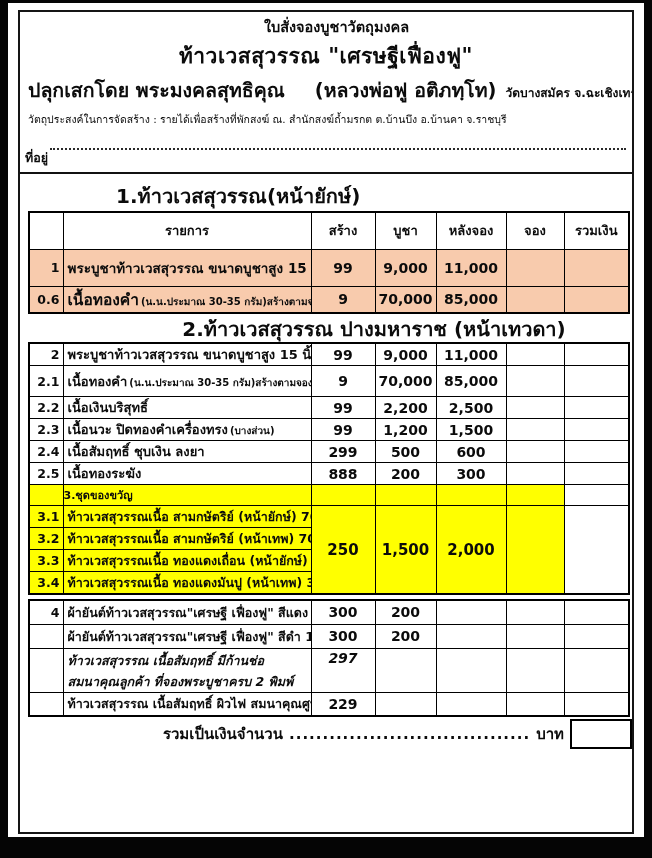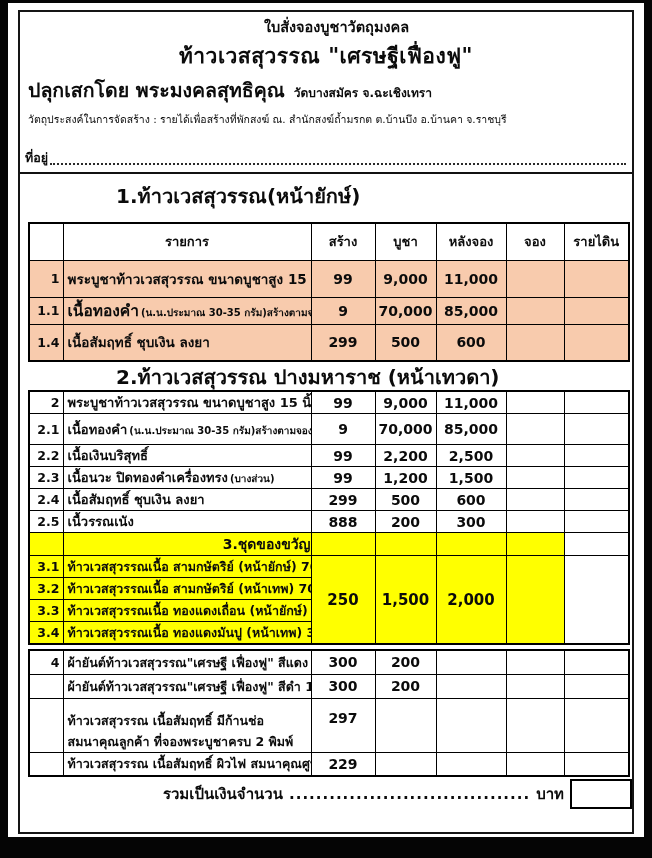--- a/index.html
+++ b/index.html
@@ -9,68 +9,69 @@
   .paper { position:absolute; left:8px; top:3px; width:636px; height:834px; background:#ffffff; }
   .formbox { position:absolute; left:10px; top:7px; width:616px; height:824px;
              border:2px solid #151515; display:flex; flex-direction:column; overflow:hidden; }
   .h1 { margin-top:3px; font-size:14.5px; font-weight:bold; text-align:center;margin-left:21px; }
   .h2 { margin-top:1px; font-size:21px; font-weight:bold; text-align:center; letter-spacing:.5px; }
   .line3 { margin:3px 0 0 8px; display:flex; align-items:baseline; white-space:nowrap; }
   .line3 .main { font-size:19.5px; font-weight:bold; }
   .line3 .paren { font-size:19.5px; font-weight:bold; margin-left:30px; }
   .line3 .temple { font-size:12px; font-weight:bold; margin-left:9px; }
   .line4 { margin:5px 0 0 8px; font-size:10.5px; }
-  .addr { margin-top:20px; display:flex; align-items:flex-end; padding:0 3px 4px 5px;
+  .addr { margin-top:20px; display:flex; align-items:flex-start; padding:0 3px 4px 5px;
           border-bottom:2.5px solid #111; }
   .addr .lbl { font-size:12.5px; font-weight:bold; }
   .dotfill { flex:1; border-bottom:2px dotted #2a2a2a; margin:0 3px 3px 2px; height:1px; }
   .sec-title { font-size:20px; font-weight:bold; line-height:24px; }
-  #sec1-title { margin:10px 0 14px 96px; }
-  #sec2-title { margin:3px 0 1px 96px; }
+  #sec1-title { margin:10px 0 3px 96px; }
+  #sec2-title { margin:3px 0 1px 96px;text-align:center; }
   table.t { border-collapse:collapse; table-layout:fixed; width:600px; margin-left:8px;
             border:2px solid #000; flex:none; align-self:flex-start; }
   table.t th, table.t td { border:1px solid #000; overflow:hidden; white-space:nowrap; }
   th { font-size:13px; font-weight:bold; height:22px; }
   td { font-weight:bold; vertical-align:middle; }
   td.no  { text-align:right; padding-right:3px; font-size:12.5px; }
   td.item{ text-align:left; padding-left:4px; }
   td.item .main { font-size:13.5px; }
   td.item .main.em { font-size:15.5px; }
   td.item .note { font-size:10px; margin-left:2px; }
   td.val { text-align:center; font-size:14px; }
   .peach { background:var(--peach,#F8CBAD); }
   .y { background:var(--yellow,#FFFF00); }
   #t1 tr { height:37px; } #t1 tr.r-big { height:27px; }
   #t2-rows tr { height:19px; } #t2-rows tr.r-big { height:31px; }
   #t2-rows td.item .main { font-size:13px; }
   #t2-yellow tr { height:21px; }
   #t2-yellow td.item .main { font-size:12.5px; }
-  #t2-yellow .ytitle { font-size:14px; font-weight:bold; text-align:right; }
+  #t2-yellow .ytitle { font-size:11px; font-weight:bold; text-align:left; }
   #t2-yellow td.val { font-size:15px; }
   .tgap { height:4px; flex:none; }
   #t3 tr { height:24px; } #t3 tr.r-tall { height:40px; }
   #t3 td.item .main { font-size:12.5px; }
-  #t3 tr.r-tall td { vertical-align:top; padding-top:11px; }
+  #t3 tr.r-tall td { vertical-align:top; padding-top:1px;font-style:italic; }
   #t3 td.item .line2 { font-size:12.5px; margin-top:1px; }
   .total-row { margin-top:2px; display:flex; justify-content:flex-end; align-items:center;
                font-size:15px; font-weight:bold; white-space:nowrap; }
   .total-row .dots { margin:0 6px; letter-spacing:1px; }
   .total-box { width:62px; height:30px; border:2.5px solid #000; margin-left:6px; background:#fff; }
 </style>
 </head>
 <body>
 
 <div class="paper">
   <div class="formbox">
 
     <div class="h1">ใบสั่งจองบูชาวัตถุมงคล</div>
     <div class="h2">ท้าวเวสสุวรรณ "เศรษฐีเฟื่องฟู"</div>
 
     <div class="line3">
       <span class="main">ปลุกเสกโดย พระมงคลสุทธิคุณ</span>
+      <span class="paren">(หลวงพ่อฟู อติภทฺโท)</span>
       <span class="temple">วัดบางสมัคร จ.ฉะเชิงเทรา</span>
     </div>
 
     <div class="line4">วัตถุประสงค์ในการจัดสร้าง : รายได้เพื่อสร้างที่พักสงฆ์ ณ. สำนักสงฆ์ถ้ำมรกต ต.บ้านบึง อ.บ้านคา จ.ราชบุรี</div>
 
     <div class="addr">
       <span class="lbl">ที่อยู่</span>
       <span class="dotfill"></span>
     </div>
 
@@ -87,48 +88,39 @@
           <col style="width:65px">
         </colgroup>
       <thead>
         <tr>
           <th></th>
           <th>รายการ</th>
           <th>สร้าง</th>
           <th>บูชา</th>
           <th>หลังจอง</th>
           <th>จอง</th>
-          <th>รายไดิน</th>
+          <th>รวมเงิน</th>
         </tr>
       </thead>
       <tbody id="t1-rows">
           <tr>
             <td class="no peach">1</td>
             <td class="item peach"><span class="main">พระบูชาท้าวเวสสุวรรณ ขนาดบูชาสูง 15 นิ้ว</span></td>
             <td class="val peach">99</td>
             <td class="val peach">9,000</td>
             <td class="val peach">11,000</td>
             <td class="val peach"></td>
             <td class="val peach"></td>
           </tr>
           <tr class="r-big">
-            <td class="no peach">1.1</td>
+            <td class="no peach">0.6</td>
             <td class="item peach"><span class="main em">เนื้อทองคำ</span><span class="note">(น.น.ประมาณ 30-35 กรัม)สร้างตามจองไม่เกิน</span></td>
             <td class="val peach">9</td>
             <td class="val peach">70,000</td>
             <td class="val peach">85,000</td>
-            <td class="val peach"></td>
-            <td class="val peach"></td>
-          </tr>
-          <tr>
-            <td class="no peach">1.4</td>
-            <td class="item peach"><span class="main">เนื้อสัมฤทธิ์ ชุบเงิน ลงยา</span></td>
-            <td class="val peach">299</td>
-            <td class="val peach">500</td>
-            <td class="val peach">600</td>
             <td class="val peach"></td>
             <td class="val peach"></td>
           </tr>
         </tbody>
     </table>
 
     <div class="sec-title" id="sec2-title">2.ท้าวเวสสุวรรณ ปางมหาราช (หน้าเทวดา)</div>
 
     <table class="t" id="t2">
       <colgroup>
@@ -181,21 +173,21 @@
             <td class="no">2.4</td>
             <td class="item"><span class="main">เนื้อสัมฤทธิ์ ชุบเงิน ลงยา</span></td>
             <td class="val">299</td>
             <td class="val">500</td>
             <td class="val">600</td>
             <td class="val"></td>
             <td class="val"></td>
           </tr>
           <tr>
             <td class="no">2.5</td>
-            <td class="item"><span class="main">เนื้วรรณเนัง</span></td>
+            <td class="item"><span class="main">เนื้อทองระฆัง</span></td>
             <td class="val">888</td>
             <td class="val">200</td>
             <td class="val">300</td>
             <td class="val"></td>
             <td class="val"></td>
           </tr>
         </tbody>
       <tbody id="t2-yellow">
           <tr>
             <td class="no y"></td>

